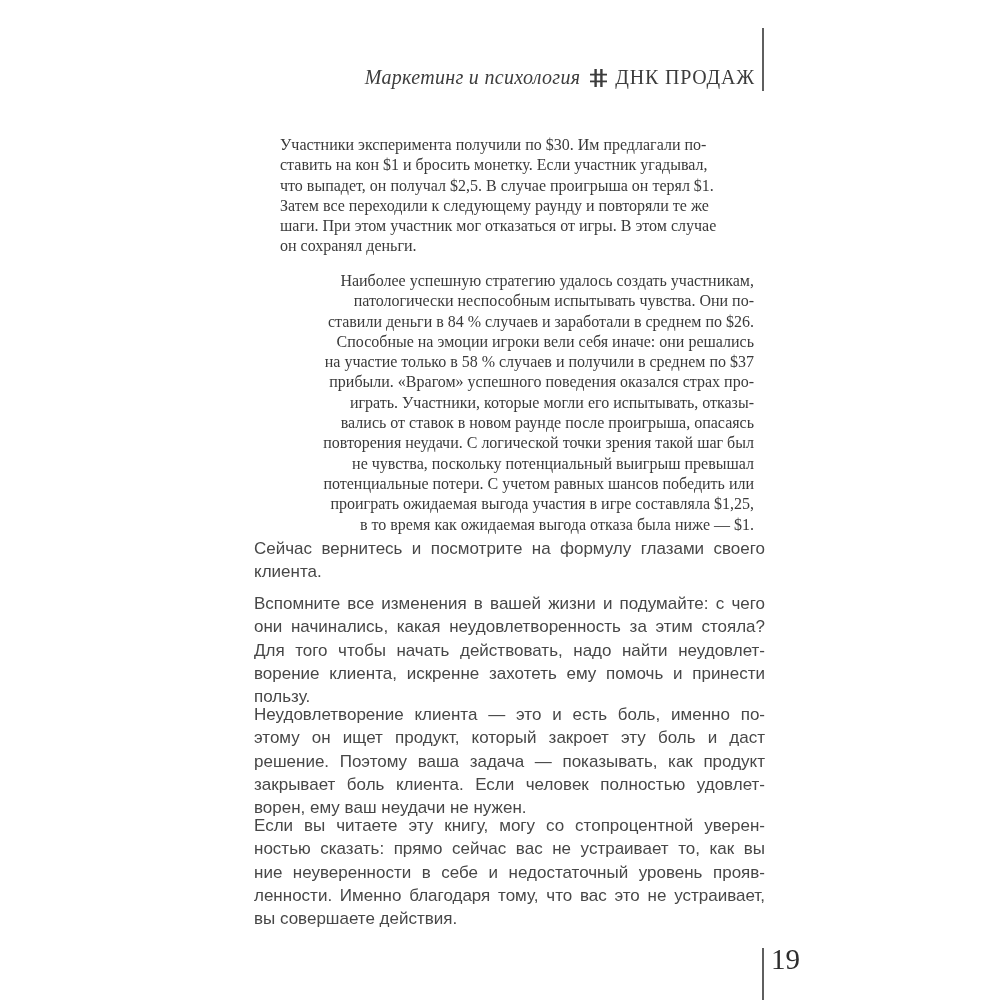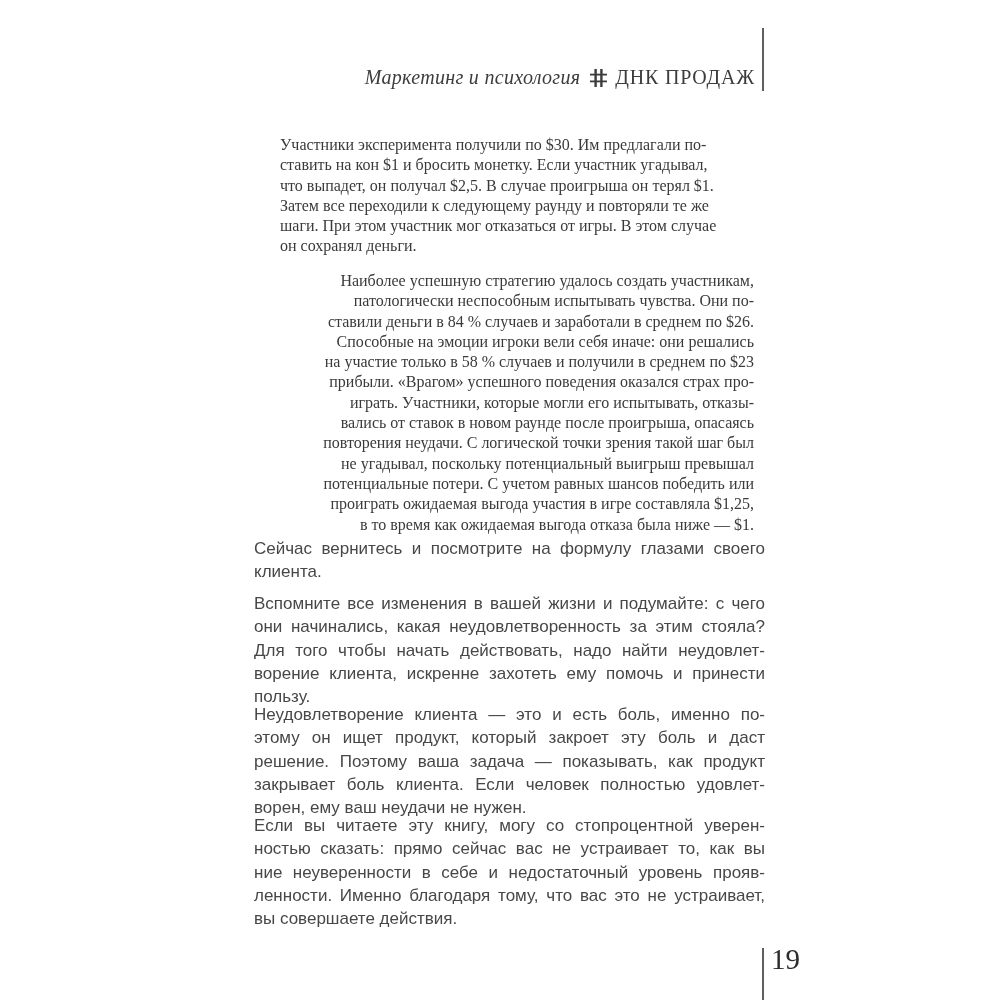--- a/index.html
+++ b/index.html
@@ -99,26 +99,26 @@
         <div class="line">что выпадет, он получал $2,5. В случае проигрыша он терял $1.</div>
         <div class="line">Затем все переходили к следующему раунду и повторяли те же</div>
         <div class="line">шаги. При этом участник мог отказаться от игры. В этом случае</div>
         <div class="line last">он сохранял деньги.</div>
       </div>
       <div class="para excerpt" style="top: 243px; text-align: right;">
         <div class="line">Наиболее успешную стратегию удалось создать участникам,</div>
         <div class="line">патологически неспособным испытывать чувства. Они по-</div>
         <div class="line">ставили деньги в 84 % случаев и заработали в среднем по $26.</div>
         <div class="line">Способные на эмоции игроки вели себя иначе: они решались</div>
-        <div class="line">на участие только в 58 % случаев и получили в среднем по $23</div>
+        <div class="line">на участие только в 58 % случаев и получили в среднем по $37</div>
         <div class="line">прибыли. «Врагом» успешного поведения оказался страх про-</div>
         <div class="line">играть. Участники, которые могли его испытывать, отказы-</div>
         <div class="line">вались от ставок в новом раунде после проигрыша, опасаясь</div>
         <div class="line">повторения неудачи. С логической точки зрения такой шаг был</div>
-        <div class="line">не угадывал, поскольку потенциальный выигрыш превышал</div>
+        <div class="line">не чувства, поскольку потенциальный выигрыш превышал</div>
         <div class="line">потенциальные потери. С учетом равных шансов победить или</div>
         <div class="line">проиграть ожидаемая выгода участия в игре составляла $1,25,</div>
         <div class="line last">в то время как ожидаемая выгода отказа была ниже — $1.</div>
       </div>
       <div class="para body" style="top: 509px;">
         <div class="line">Сейчас вернитесь и посмотрите на формулу глазами своего</div>
         <div class="line last">клиента.</div>
       </div>
       <div class="para body" style="top: 564px;">
         <div class="line">Вспомните все изменения в вашей жизни и подумайте: с чего</div>

